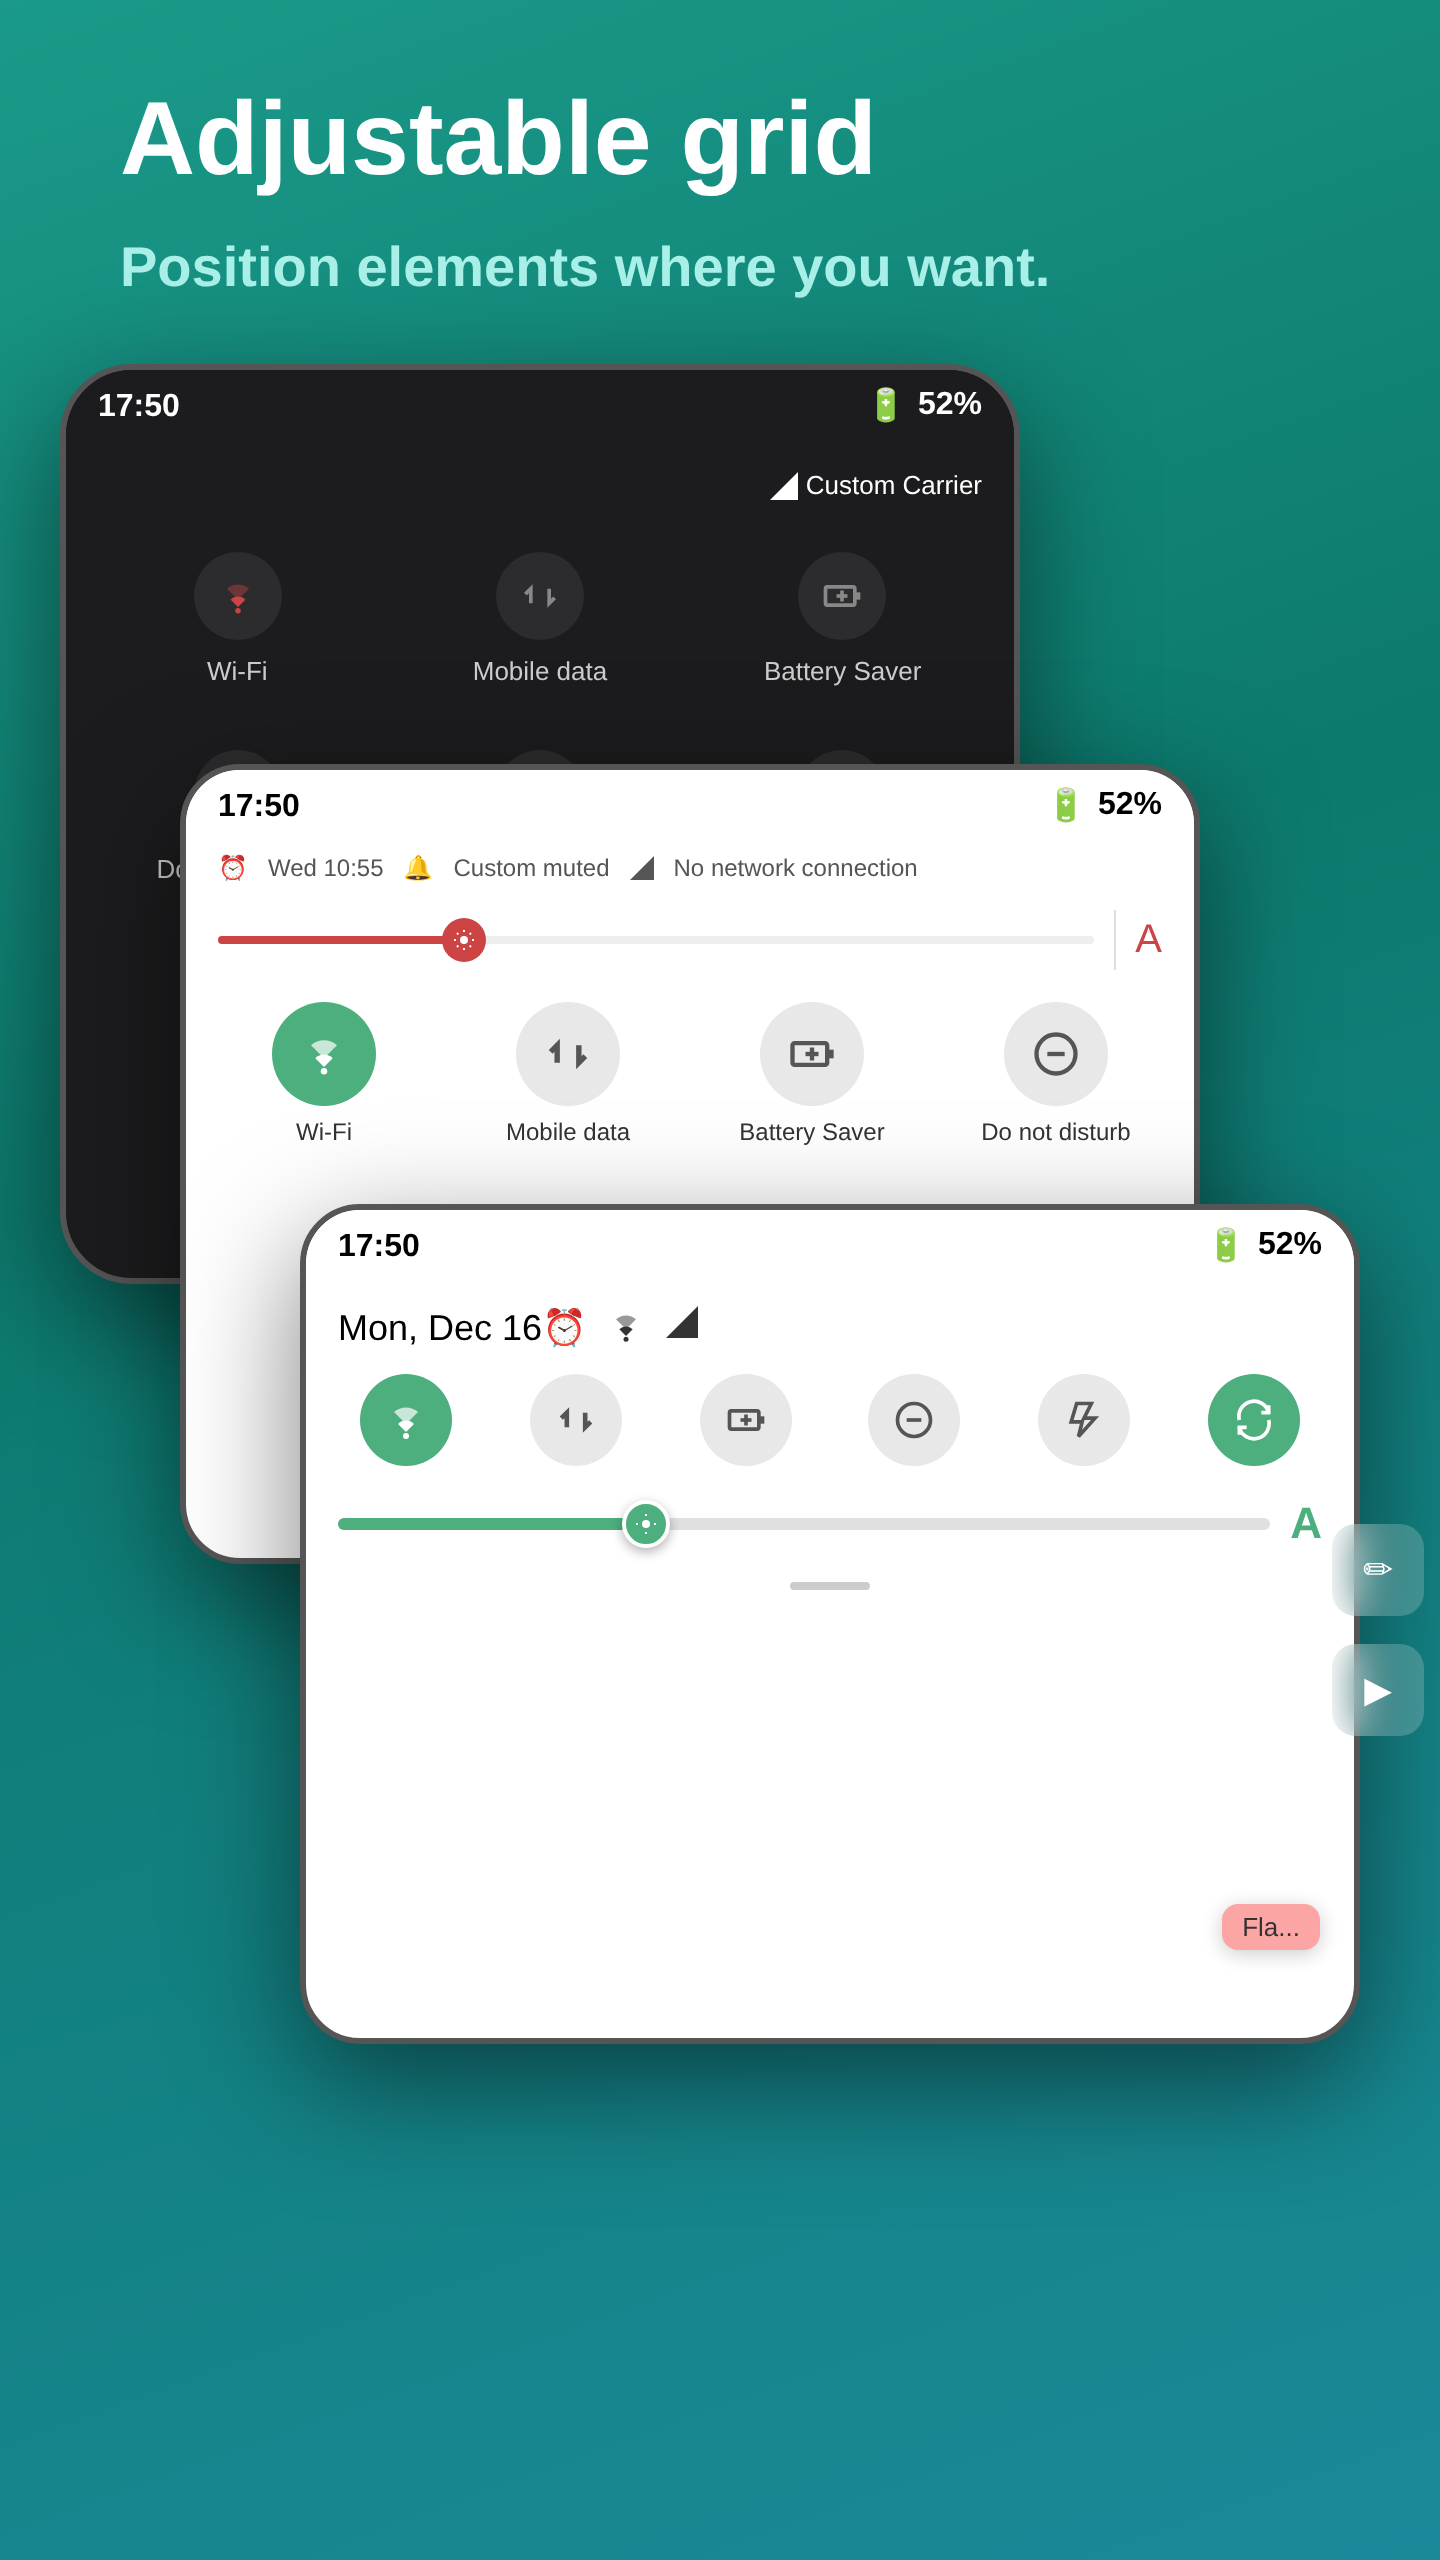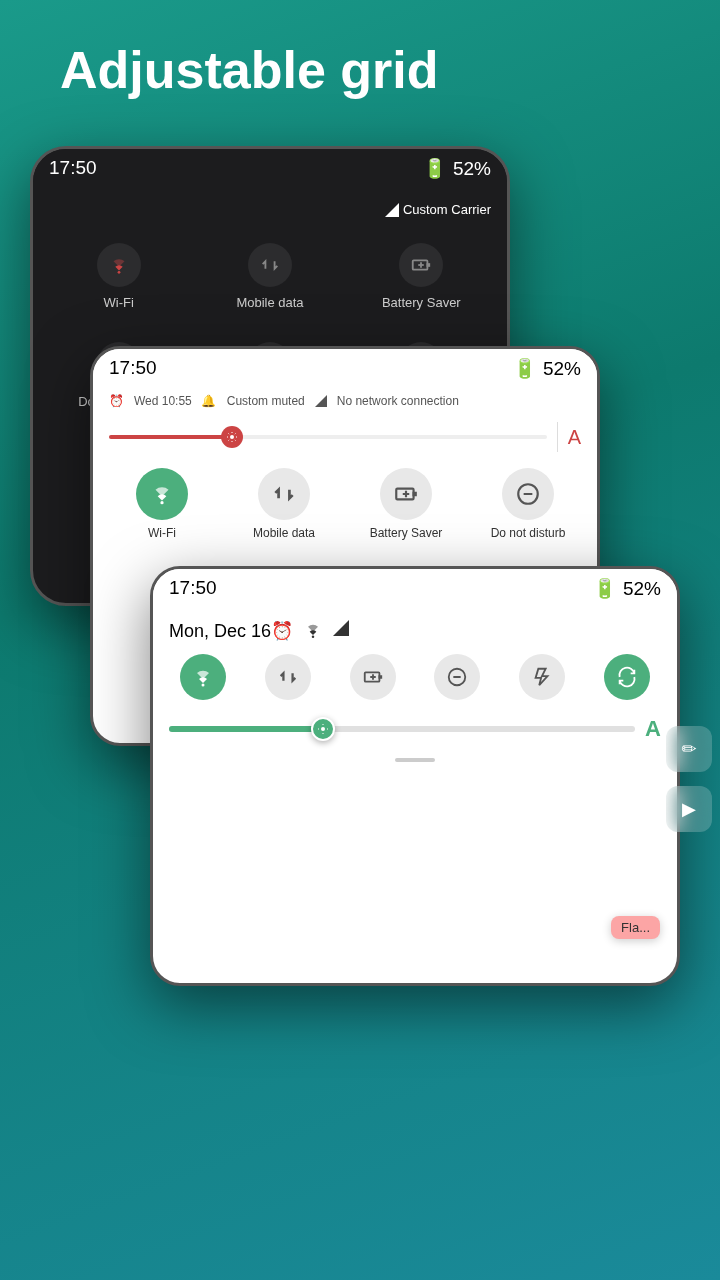--- a/index.html
+++ b/index.html
@@ -83,24 +83,24 @@
       border: 3px solid #555;
       overflow: hidden;
       z-index: 3;
       box-shadow: 0 20px 60px rgba(0,0,0,0.5);
     }
 
     
     .status-bar {
       display: flex;
       justify-content: space-between;
-      align-items: flex-start;
+      align-items: flex-end;
       padding: 8px 16px;
-      font-size: 19px;
-      font-weight: 400;
+      font-size: 16px;
+      font-weight: 700;
     }
 
     .status-bar.dark {
       background: #1c1c1e;
       color: white;
     }
 
     .status-bar.light {
       background: white;
       color: black;
@@ -291,20 +291,21 @@
     }
 
     
     svg { display: block; }
   </style>
 </head>
 <body>
 
 <div class="header">
   <div class="header-title">Adjustable grid</div>
+  <div class="header-subtitle">Position elements where you want.</div>
 </div>
 
 <div class="phones-container">
 
   <div class="phone-1">
     <div class="status-bar dark">
       <span>17:50</span>
       <div class="status-right">
         <span>🔋</span>
         <span>52%</span>

